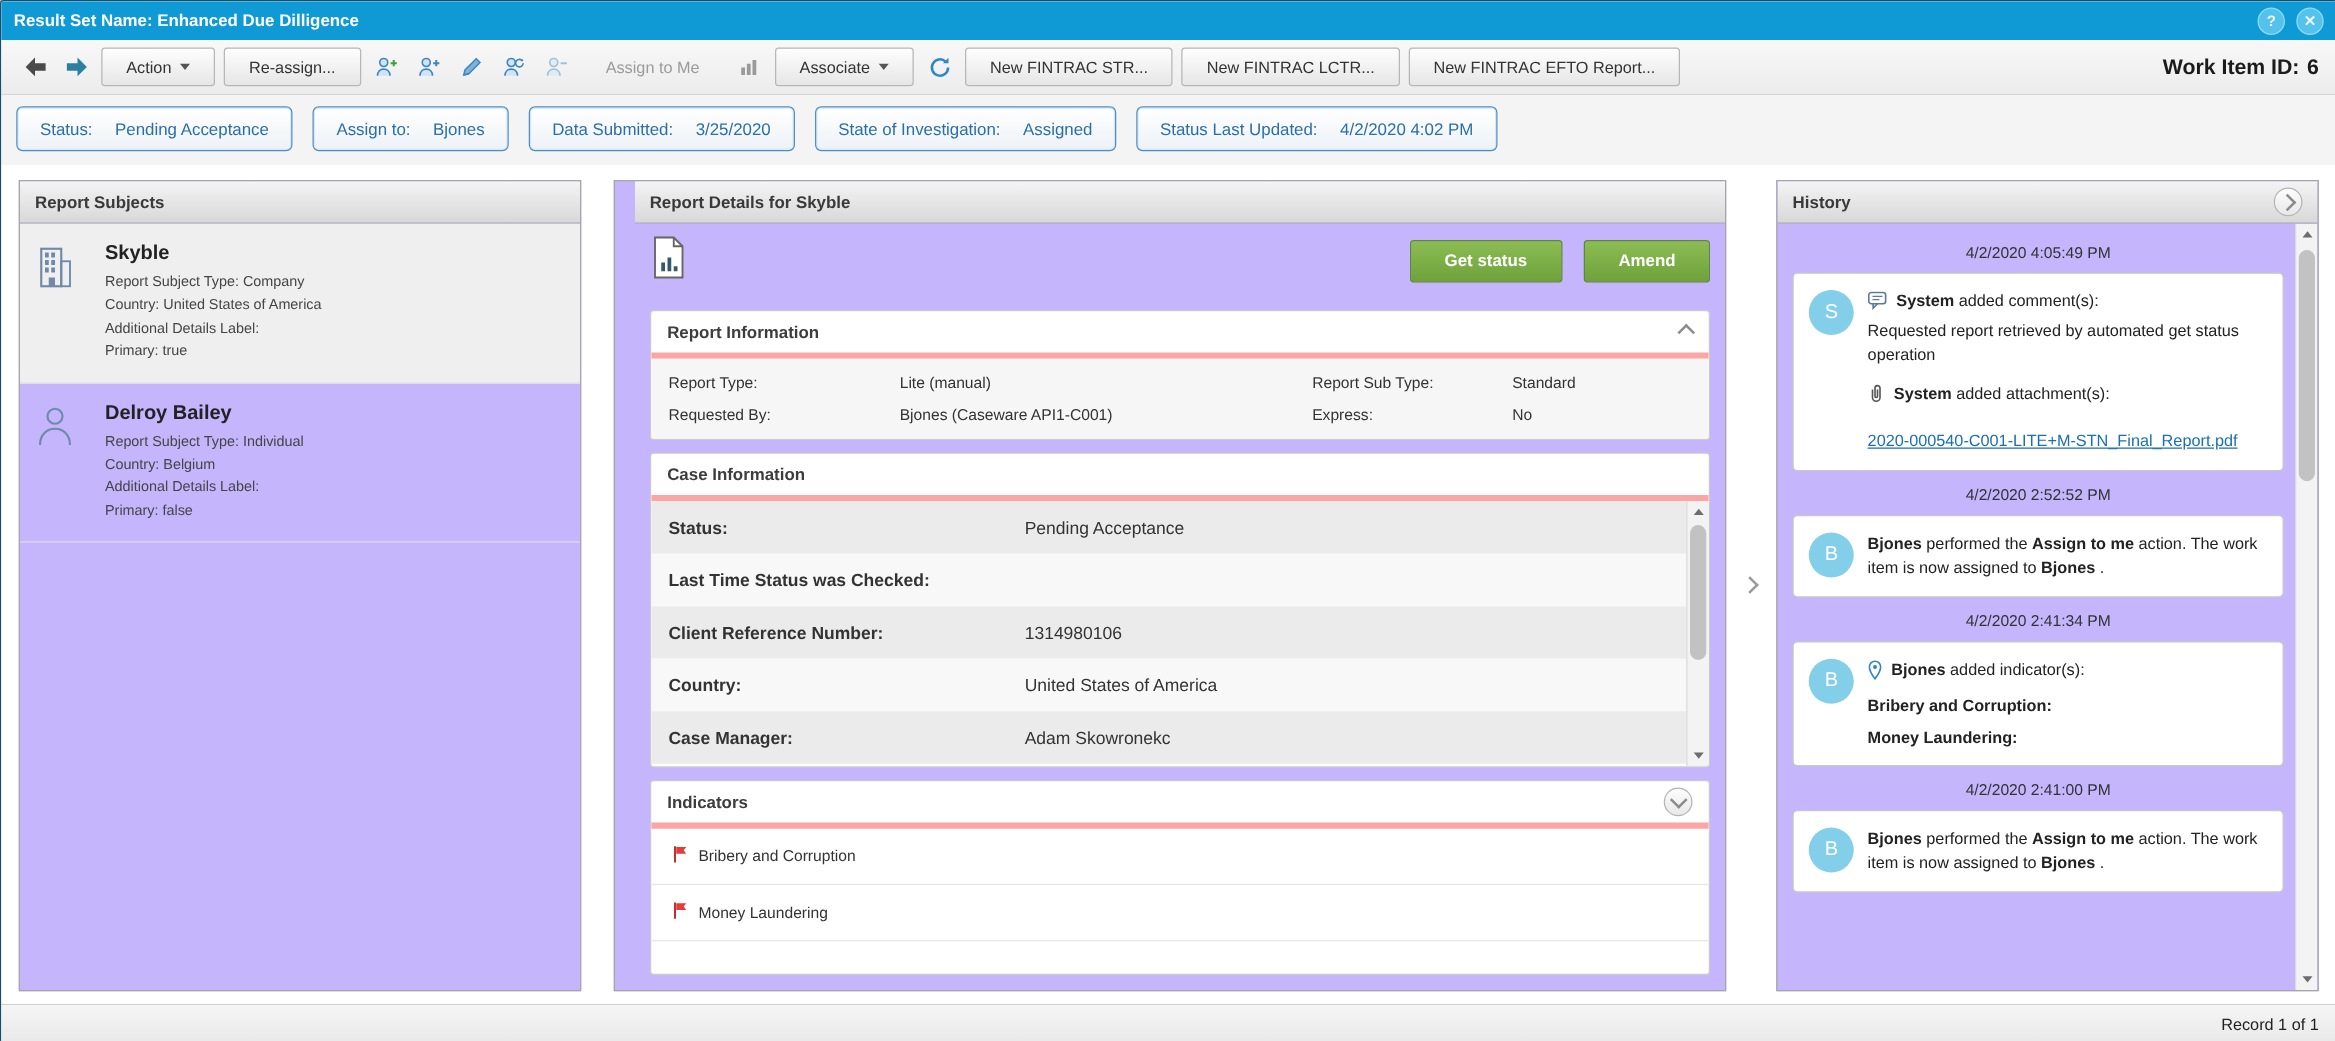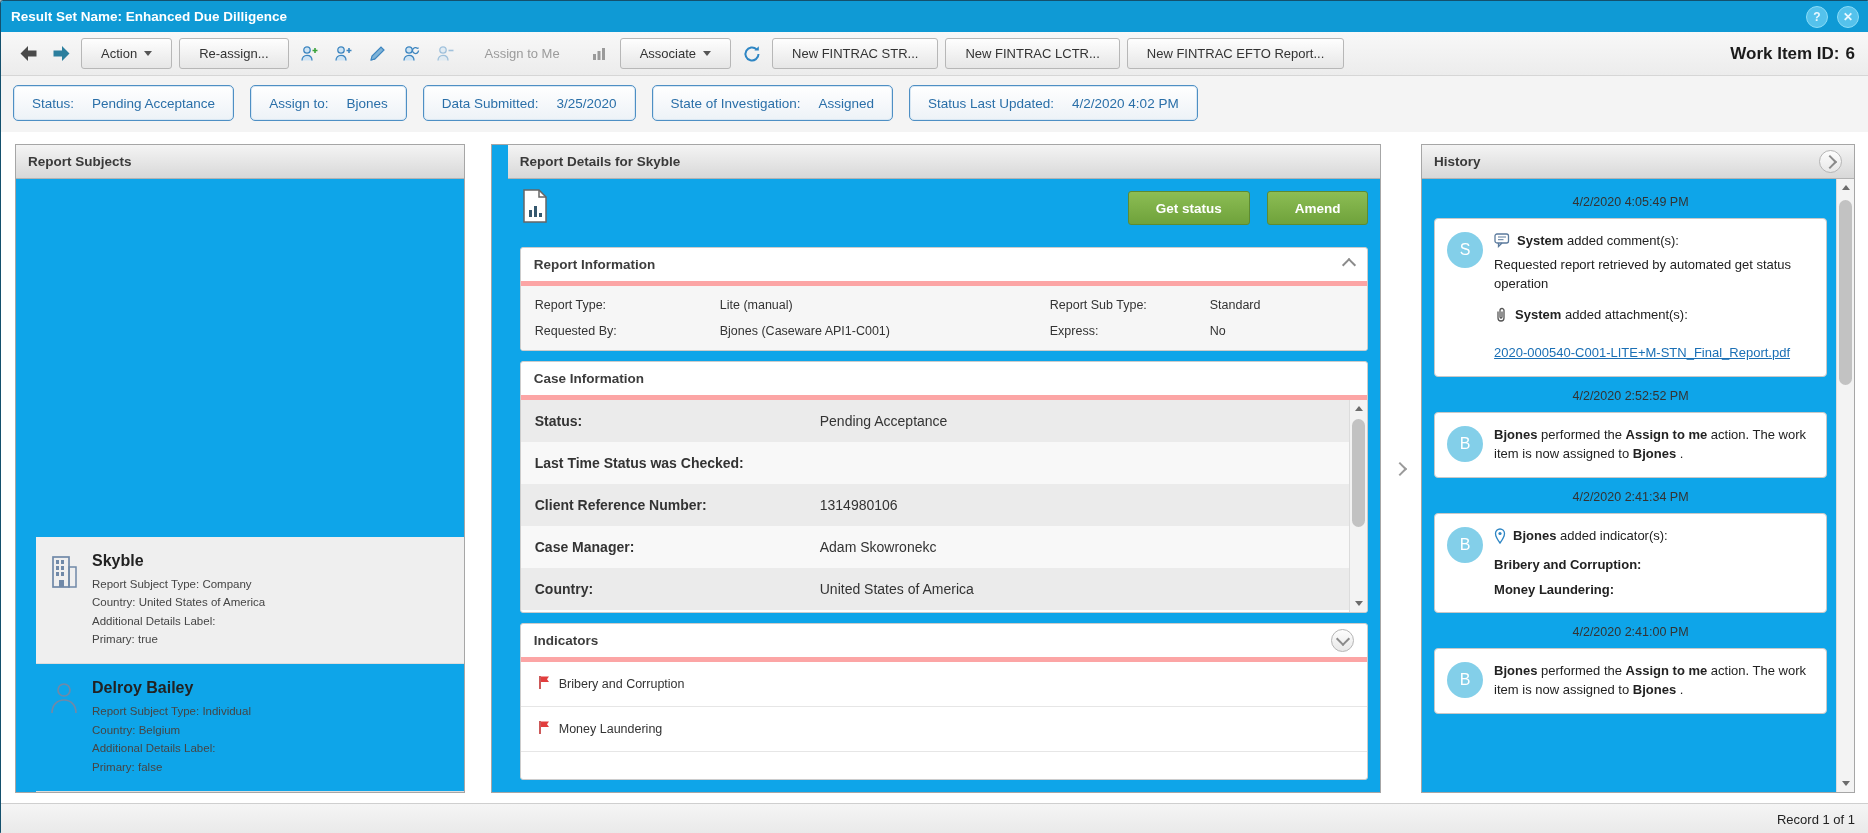--- a/index.html
+++ b/index.html
@@ -22,35 +22,35 @@
   .work-item{margin-left:auto;font-size:17px;font-weight:bold;color:#1b1b1b;display:flex;gap:6px;white-space:nowrap;}
 
   
   .pills{background:#f4f4f4;padding:9px 12px 11px;display:flex;gap:16px;flex-shrink:0;}
   .pill{border:1px solid #4e8fc4;border-radius:5px;background:linear-gradient(#ffffff,#edf2f7);box-shadow:inset 0 0 0 1px #d8e7f3;height:34px;display:flex;align-items:center;gap:18px;padding:0 18px;font-size:13.5px;color:#2a6fa8;white-space:nowrap;}
   .pill .pl{color:#2a6fa8;}
   .pill .pv{color:#2a6fa8;}
 
   
   .main{flex:1;display:flex;background:#fff;padding:12px 14px 10px;position:relative;overflow:hidden;}
-  .panel{border:1px solid #a6a6a6;background:#0ea5e9;display:flex;flex-direction:column;overflow:hidden;justify-content:space-between;}
+  .panel{border:1px solid #a6a6a6;background:#c4b5fd;display:flex;flex-direction:column;overflow:hidden;}
   .panel-header{height:33px;background:linear-gradient(#f4f4f4,#d8d8d8);border-bottom:1px solid #b3b3b3;display:flex;align-items:center;padding:0 12px;font-size:13.5px;font-weight:600;color:#3a3a3a;flex-shrink:0;}
   .panel.left{width:452px;margin-right:26px;}
   .panel.middle{width:881px;padding-left:16px;}
   .gap-handle{width:40px;display:flex;align-items:center;justify-content:center;}
   .panel.right{width:436px;}
 
   .chev{display:inline-block;width:8px;height:8px;border-right:2px solid #8b8b8b;border-bottom:2px solid #8b8b8b;}
   .chev.up{transform:rotate(-135deg);margin-top:4px;}
   .chev.down{transform:rotate(45deg);margin-bottom:3px;}
   .chev.right{transform:rotate(-45deg);margin-right:2px;}
   .chev-circle{width:21px;height:21px;border-radius:50%;border:1px solid #b5b5b5;background:linear-gradient(#fdfdfd,#e8e8e8);display:flex;align-items:center;justify-content:center;cursor:pointer;}
 
   
-  .subject{display:flex;gap:13px;padding:15px 13px;border-bottom:1px solid #ddd;cursor:pointer;margin-left:20px;}
+  .subject{display:flex;gap:25px;padding:15px 13px;border-bottom:1px solid #ddd;cursor:pointer;}
   .subject.selected{background:#efefef;}
   .subject-icon{flex-shrink:0;margin-top:2px;}
   .subject-name{font-size:16px;font-weight:bold;color:#222;margin-bottom:5px;}
   .subject-line{font-size:11.5px;color:#454545;line-height:1.6;}
 
   
   .details-toolbar{display:flex;align-items:center;padding:9px 12px;flex-shrink:0;}
   .green-btn{background:linear-gradient(#8cbd54,#6fa23b);border:1px solid #5d8b31;border-radius:3px;color:#fff;font-size:13.5px;font-weight:bold;height:34px;padding:0 27px;margin-left:17px;cursor:pointer;display:inline-flex;align-items:center;}
   .details-body{flex:1;display:flex;flex-direction:column;padding:0 12px 12px;overflow:hidden;}
   .section{border:1px solid #cccccc;border-radius:3px;margin-top:10px;background:#fff;display:flex;flex-direction:column;overflow:hidden;}
@@ -325,26 +325,26 @@
               </div>
               <div class="case-row">
                 <span class="case-label">Last Time Status was Checked:</span>
                 <span class="case-value"></span>
               </div>
               <div class="case-row">
                 <span class="case-label">Client Reference Number:</span>
                 <span class="case-value">1314980106</span>
               </div>
               <div class="case-row">
+                <span class="case-label">Country:</span>
+                <span class="case-value">United States of America</span>
+              </div>
+              <div class="case-row">
                 <span class="case-label">Case Manager:</span>
                 <span class="case-value">Adam Skowronekc</span>
-              </div>
-              <div class="case-row">
-                <span class="case-label">Country:</span>
-                <span class="case-value">United States of America</span>
               </div>
             </div>
             <div class="vscroll">
               <span class="vs-btn">
                   <span class="tri-up"></span>
                 </span>
               <span class="vs-track">
                   <span class="vs-thumb" style="top:2px;height:108px;"></span>
                 </span>
               <span class="vs-btn">

